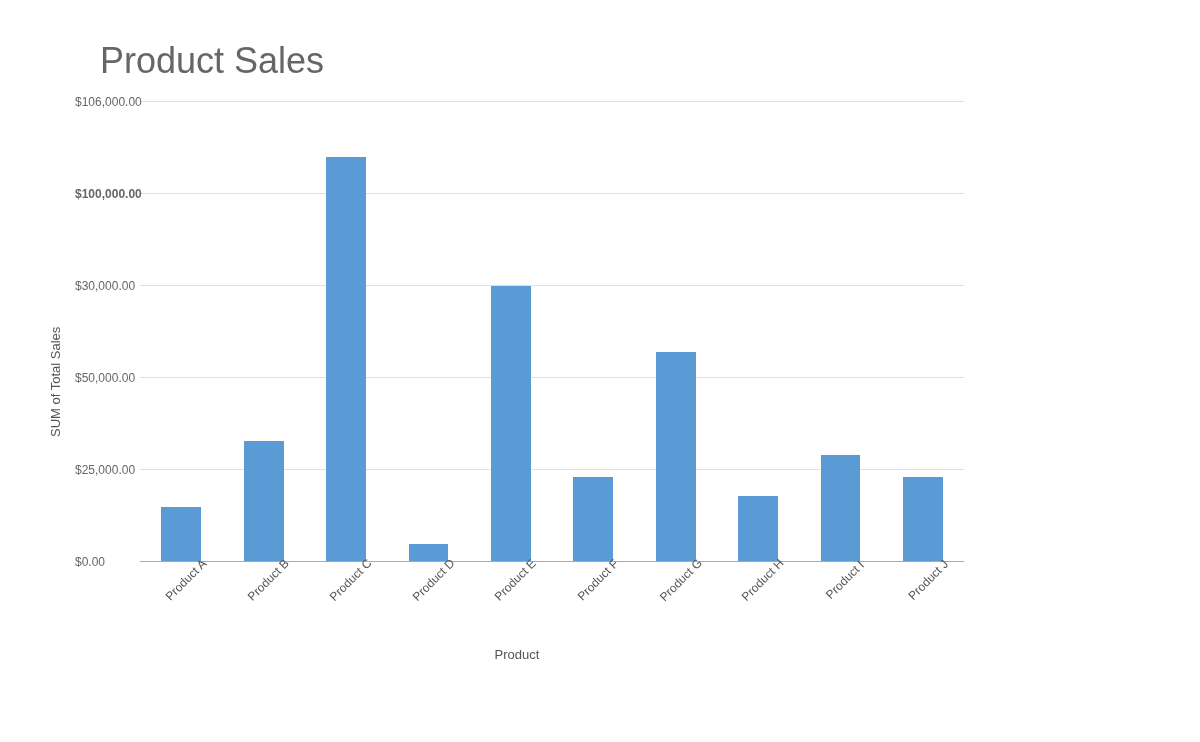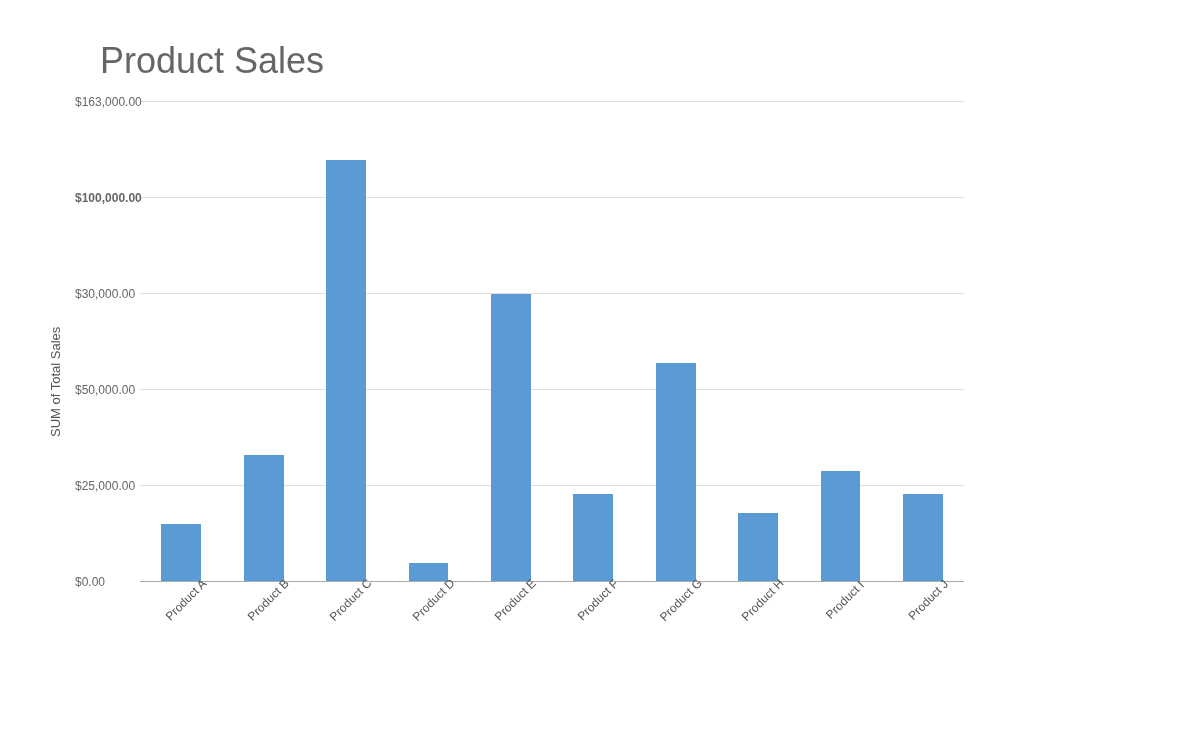--- a/index.html
+++ b/index.html
@@ -142,21 +142,21 @@
   <div class="chart-title">Product Sales</div>
 
   <div class="chart-area">
     <div class="y-axis-label">SUM of Total Sales</div>
 
     <div class="chart-inner">
       <div class="plot-area">
 
         <div class="grid-lines" id="grid-lines">
             <div class="grid-line" style="bottom: 100%;">
-              <span class="grid-label">$163,000.00</span>
+              <span class="grid-label">$106,000.00</span>
             </div>
             <div class="grid-line" style="bottom: 80%; font-weight: bold;">
               <span class="grid-label">$100,000.00</span>
             </div>
             <div class="grid-line" style="bottom: 60%;">
               <span class="grid-label">$30,000.00</span>
             </div>
             <div class="grid-line" style="bottom: 40%; margin-top: 42px;">
               <span class="grid-label">$50,000.00</span>
             </div>
@@ -230,15 +230,16 @@
             <span class="x-label-text">Product H</span>
           </div>
           <div class="x-label-item">
             <span class="x-label-text">Product I</span>
           </div>
           <div class="x-label-item">
             <span class="x-label-text">Product J</span>
           </div>
         </div>
 
+      <div class="x-axis-title">Product</div>
     </div>
   </div>
 </div>
 
 </body></html>

